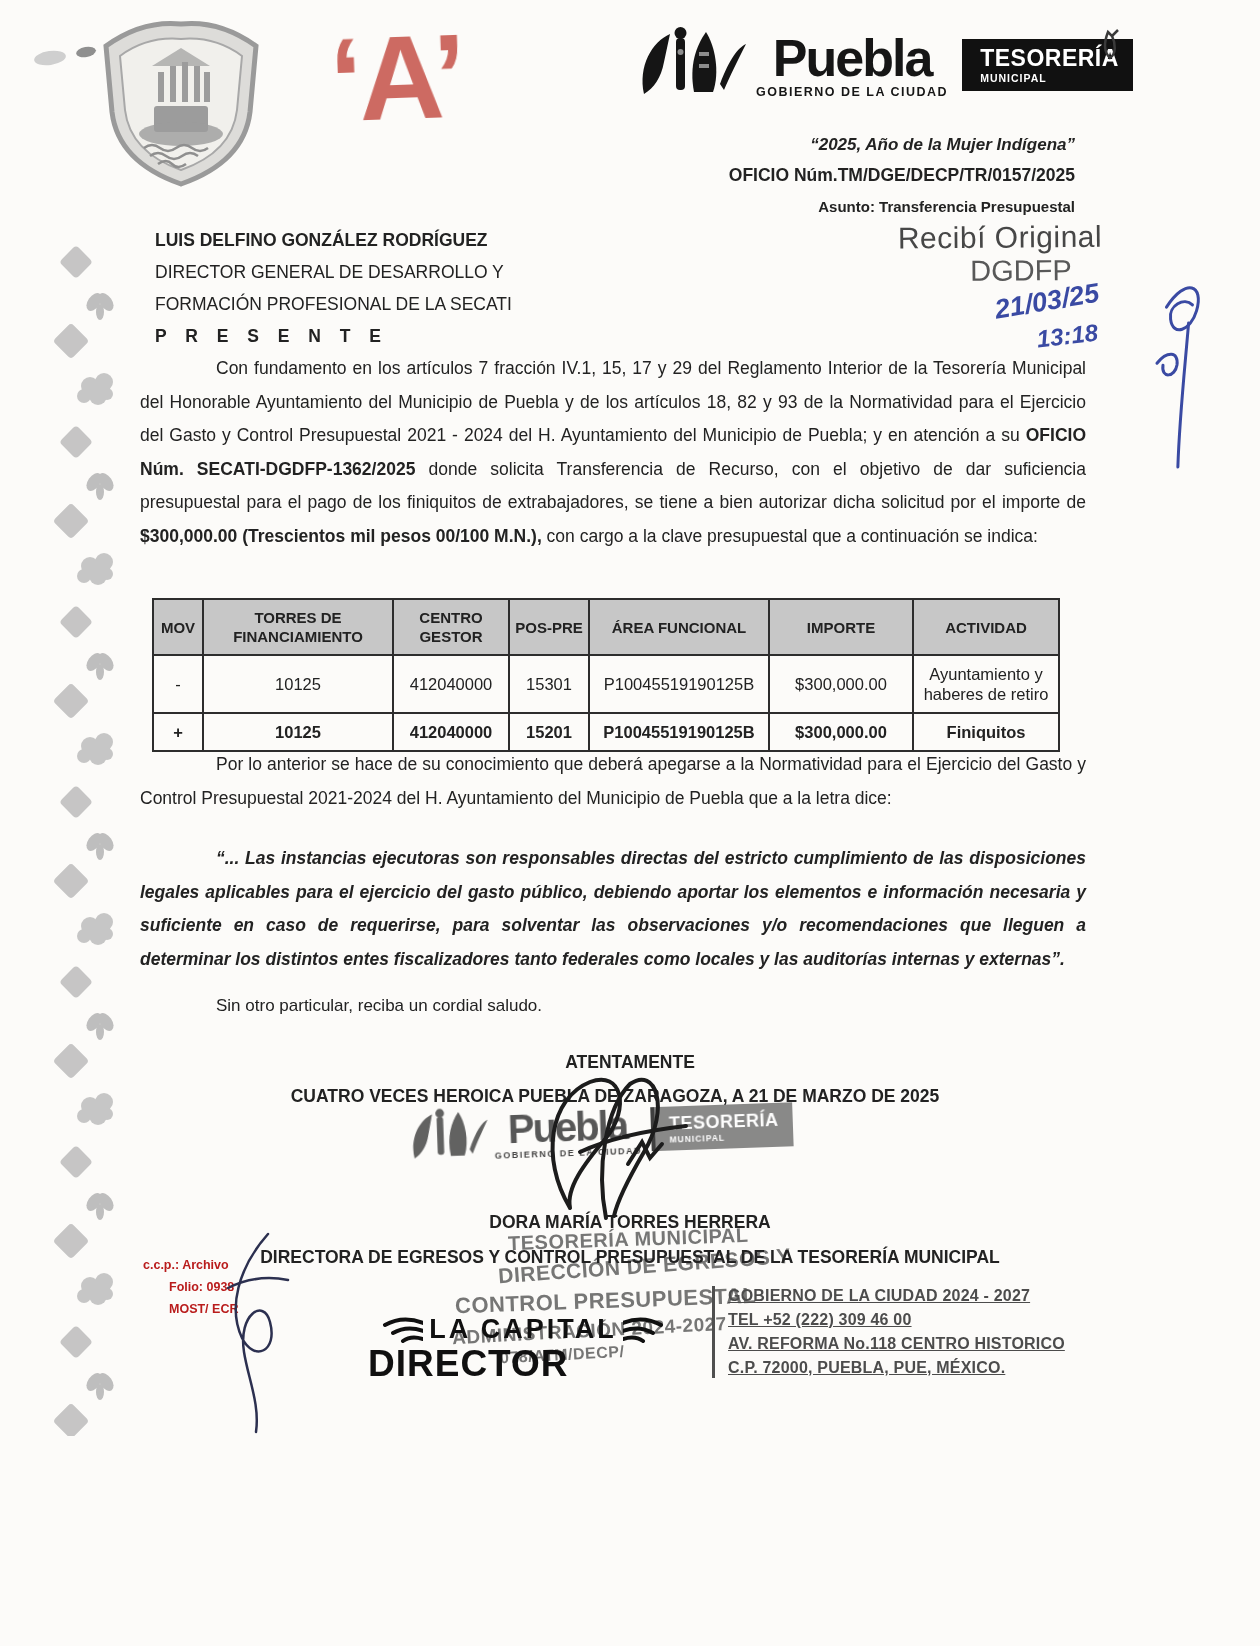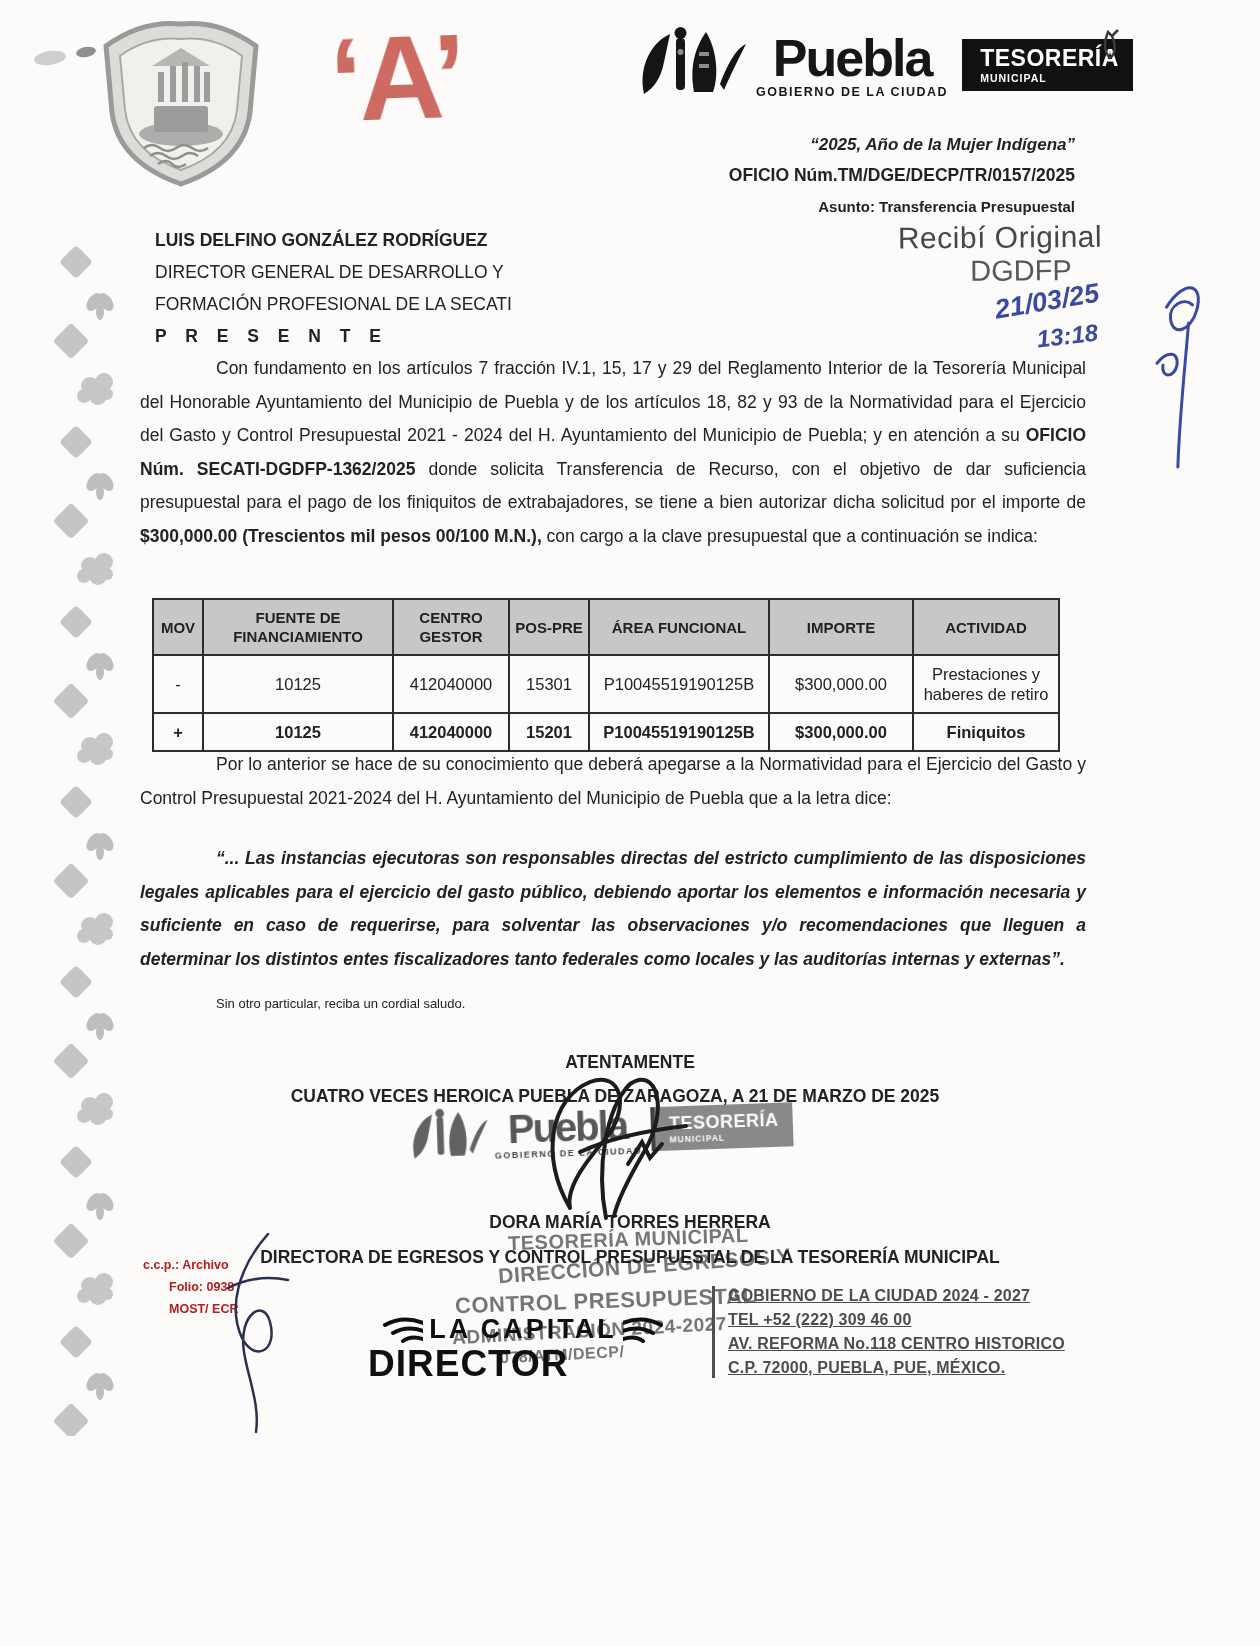--- a/index.html
+++ b/index.html
@@ -193,56 +193,56 @@
           <col style="width:190px">
           <col style="width:116px">
           <col style="width:80px">
         <col style="width:180px">
           <col style="width:144px">
           <col style="width:146px">
       </colgroup>
       <thead>
         <tr>
           <th>MOV</th>
-          <th>FUENTE DE FINANCIAMIENTO</th>
+          <th>TORRES DE FINANCIAMIENTO</th>
           <th>CENTRO GESTOR</th>
           <th>POS-PRE</th>
           <th>ÁREA FUNCIONAL</th>
           <th>IMPORTE</th>
           <th>ACTIVIDAD</th>
         </tr>
       </thead>
       <tbody>
         <tr>
           <td>-</td>
           <td>10125</td>
           <td>412040000</td>
           <td>15301</td>
           <td>P10045519190125B</td>
           <td>$300,000.00</td>
-          <td class="small">Prestaciones y haberes de retiro</td>
+          <td class="small">Ayuntamiento y haberes de retiro</td>
         </tr>
         <tr class="trow2">
           <td>+</td>
           <td>10125</td>
           <td>412040000</td>
           <td>15201</td>
           <td>P10045519190125B</td>
           <td>$300,000.00</td>
           <td>Finiquitos</td>
         </tr>
       </tbody>
     </table>
   </div>
 
   <p class="abs body-par ind" style="top:748px;margin:0;">Por lo anterior se hace de su conocimiento que deberá apegarse a la Normatividad para el Ejercicio del Gasto y Control Presupuestal 2021-2024 del H. Ayuntamiento del Municipio de Puebla que a la letra dice:</p>
 
   <p class="abs body-par quote-par ind" style="top:842px;margin:0;">“... Las instancias ejecutoras son responsables directas del estricto cumplimiento de las disposiciones legales aplicables para el ejercicio del gasto público, debiendo aportar los elementos e información necesaria y suficiente en caso de requerirse, para solventar las observaciones y/o recomendaciones que lleguen a determinar los distintos entes fiscalizadores tanto federales como locales y las auditorías internas y externas”.</p>
 
-  <div class="abs" style="left:216px;top:996px;font-size:13px;">Sin otro particular, reciba un cordial saludo.</div>
+  <div class="abs" style="left:216px;top:996px;font-size:17px;">Sin otro particular, reciba un cordial saludo.</div>
 
   <div class="abs center-line" style="top:1052px;">ATENTAMENTE</div>
   <div class="abs center-line" style="top:1086px;left:0;width:1230px;">CUATRO VECES HEROICA PUEBLA DE ZARAGOZA, A 21 DE MARZO DE 2025</div>
 
   <div class="abs sig-stamp">
     <svg width="80" height="66" viewBox="0 0 110 86">
       <g fill="#3c3c3c">
         <path d="M8,72 C2,44 16,20 34,12 L28,40 C25,56 18,66 8,72 Z"></path>
         <rect x="40" y="16" width="9" height="52" rx="4"></rect>
         <circle cx="44.5" cy="11" r="6"></circle>

